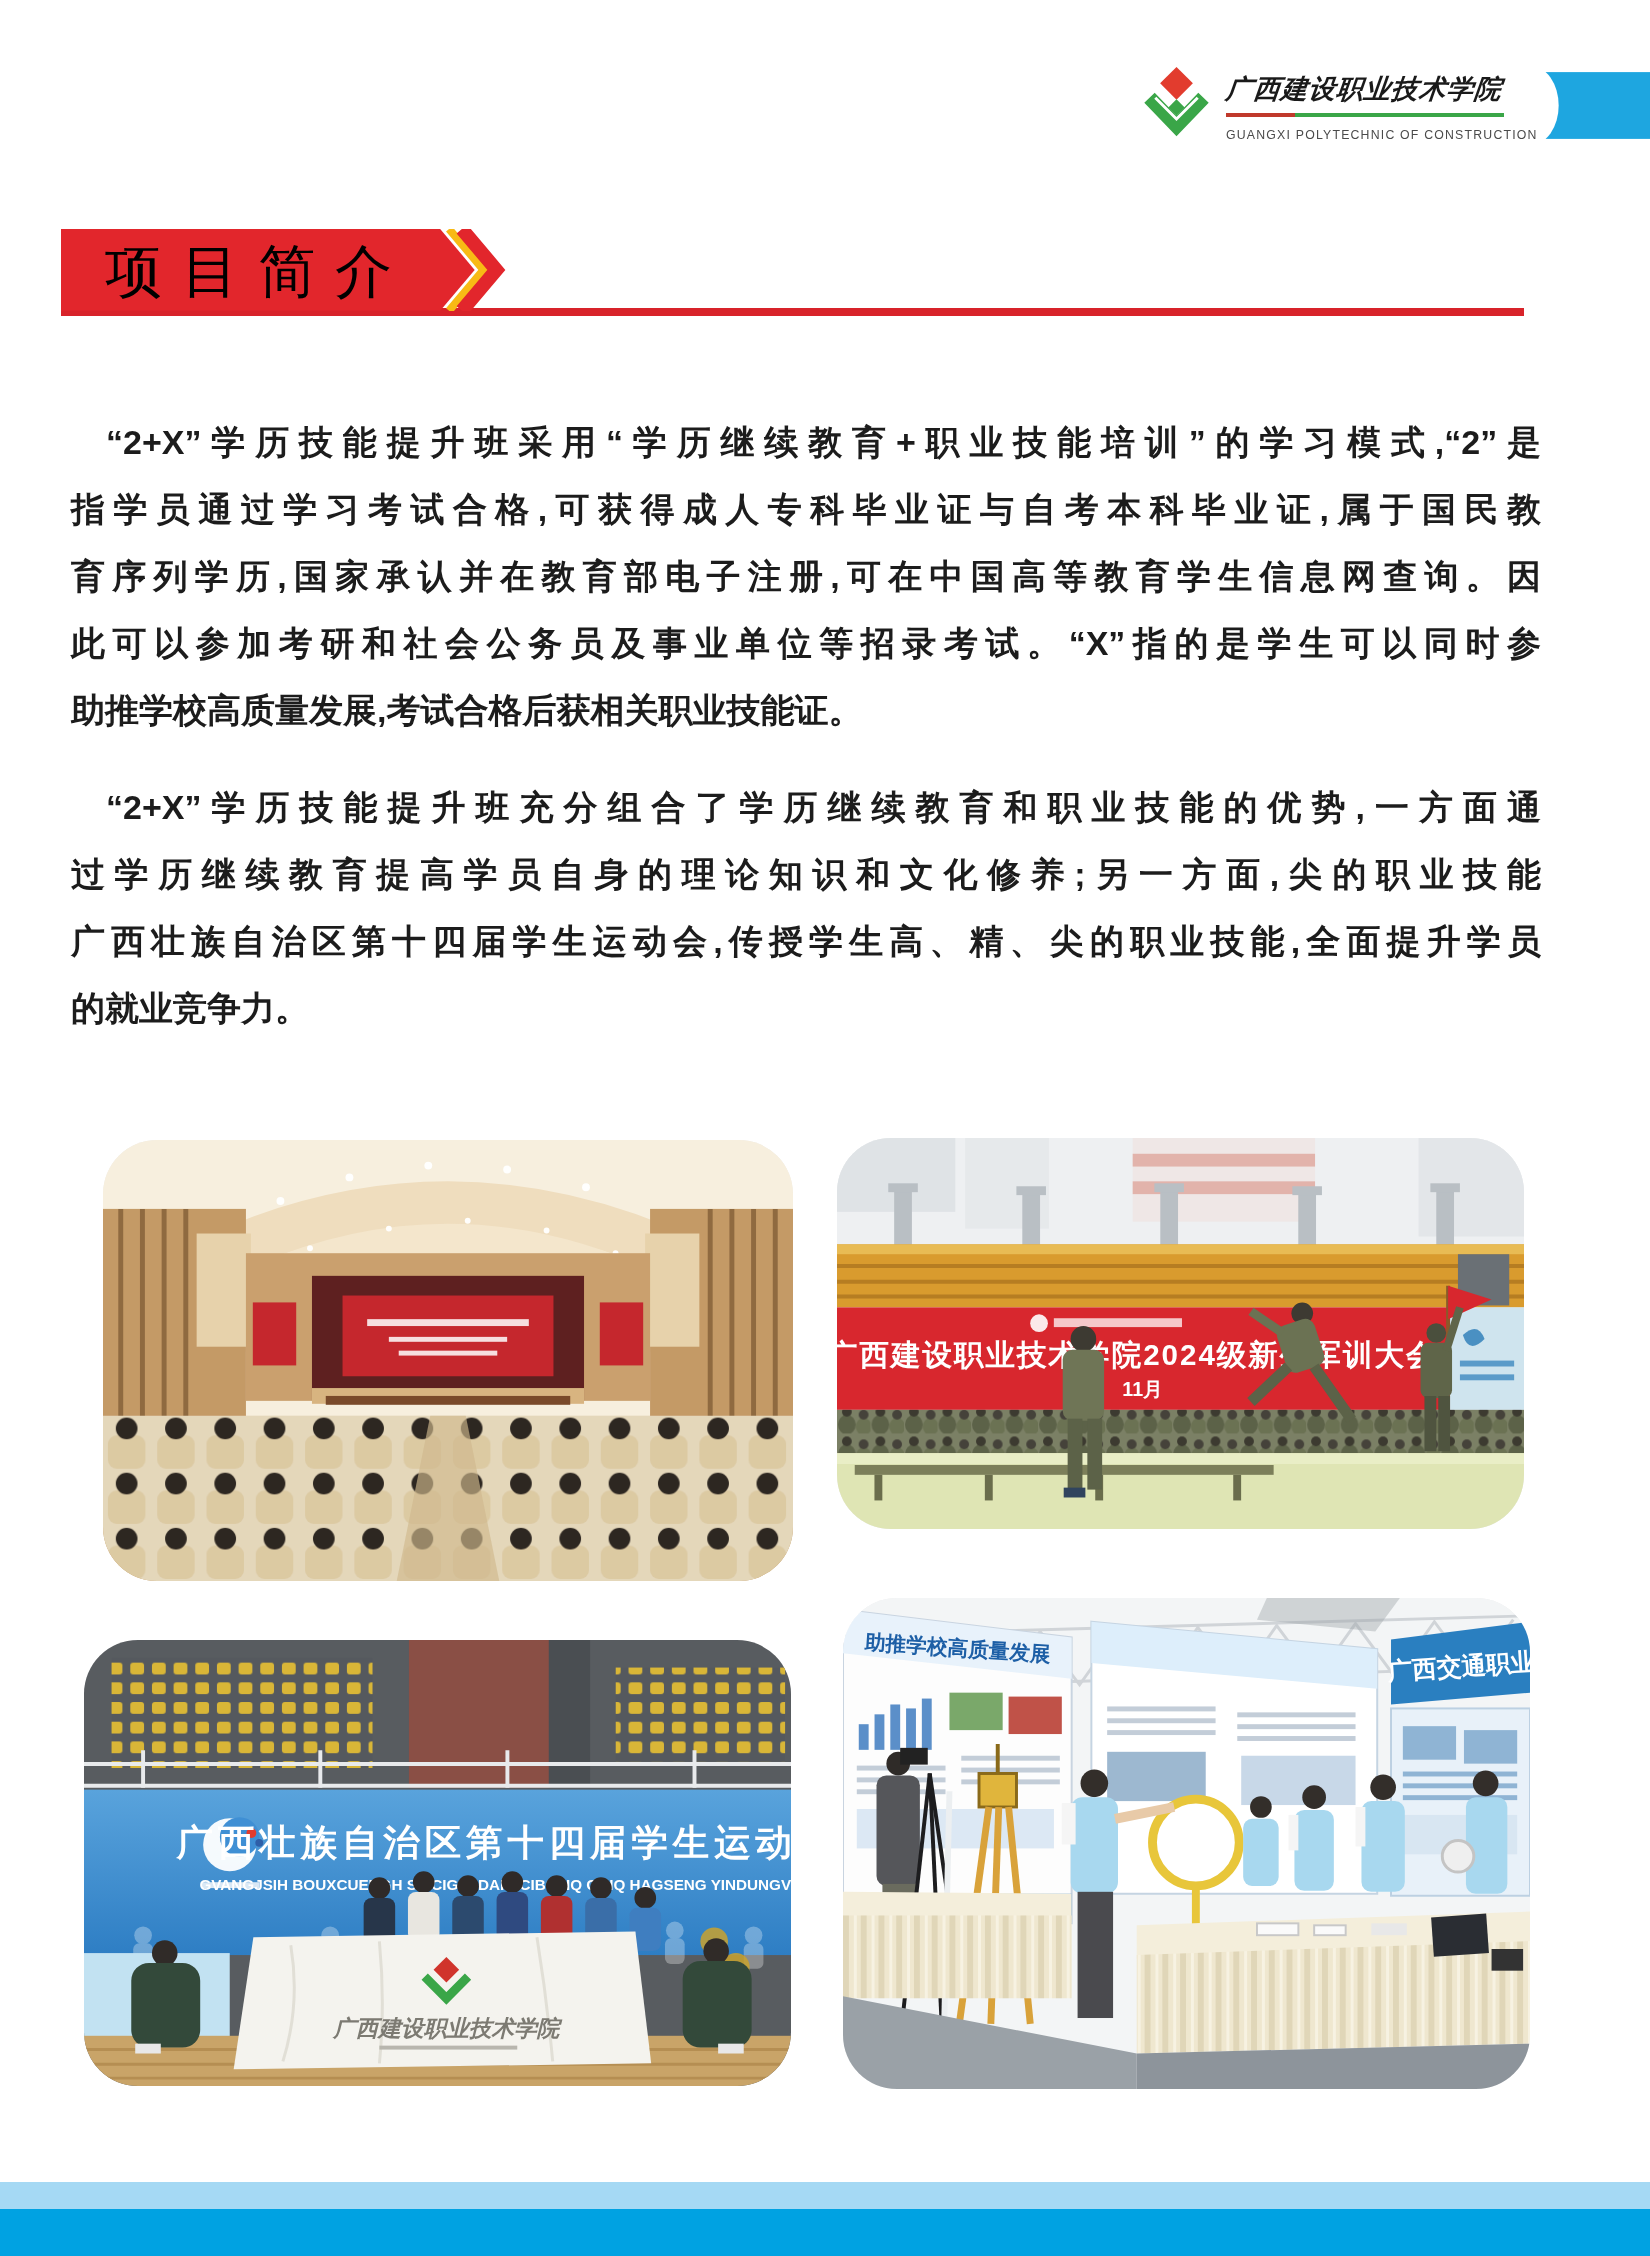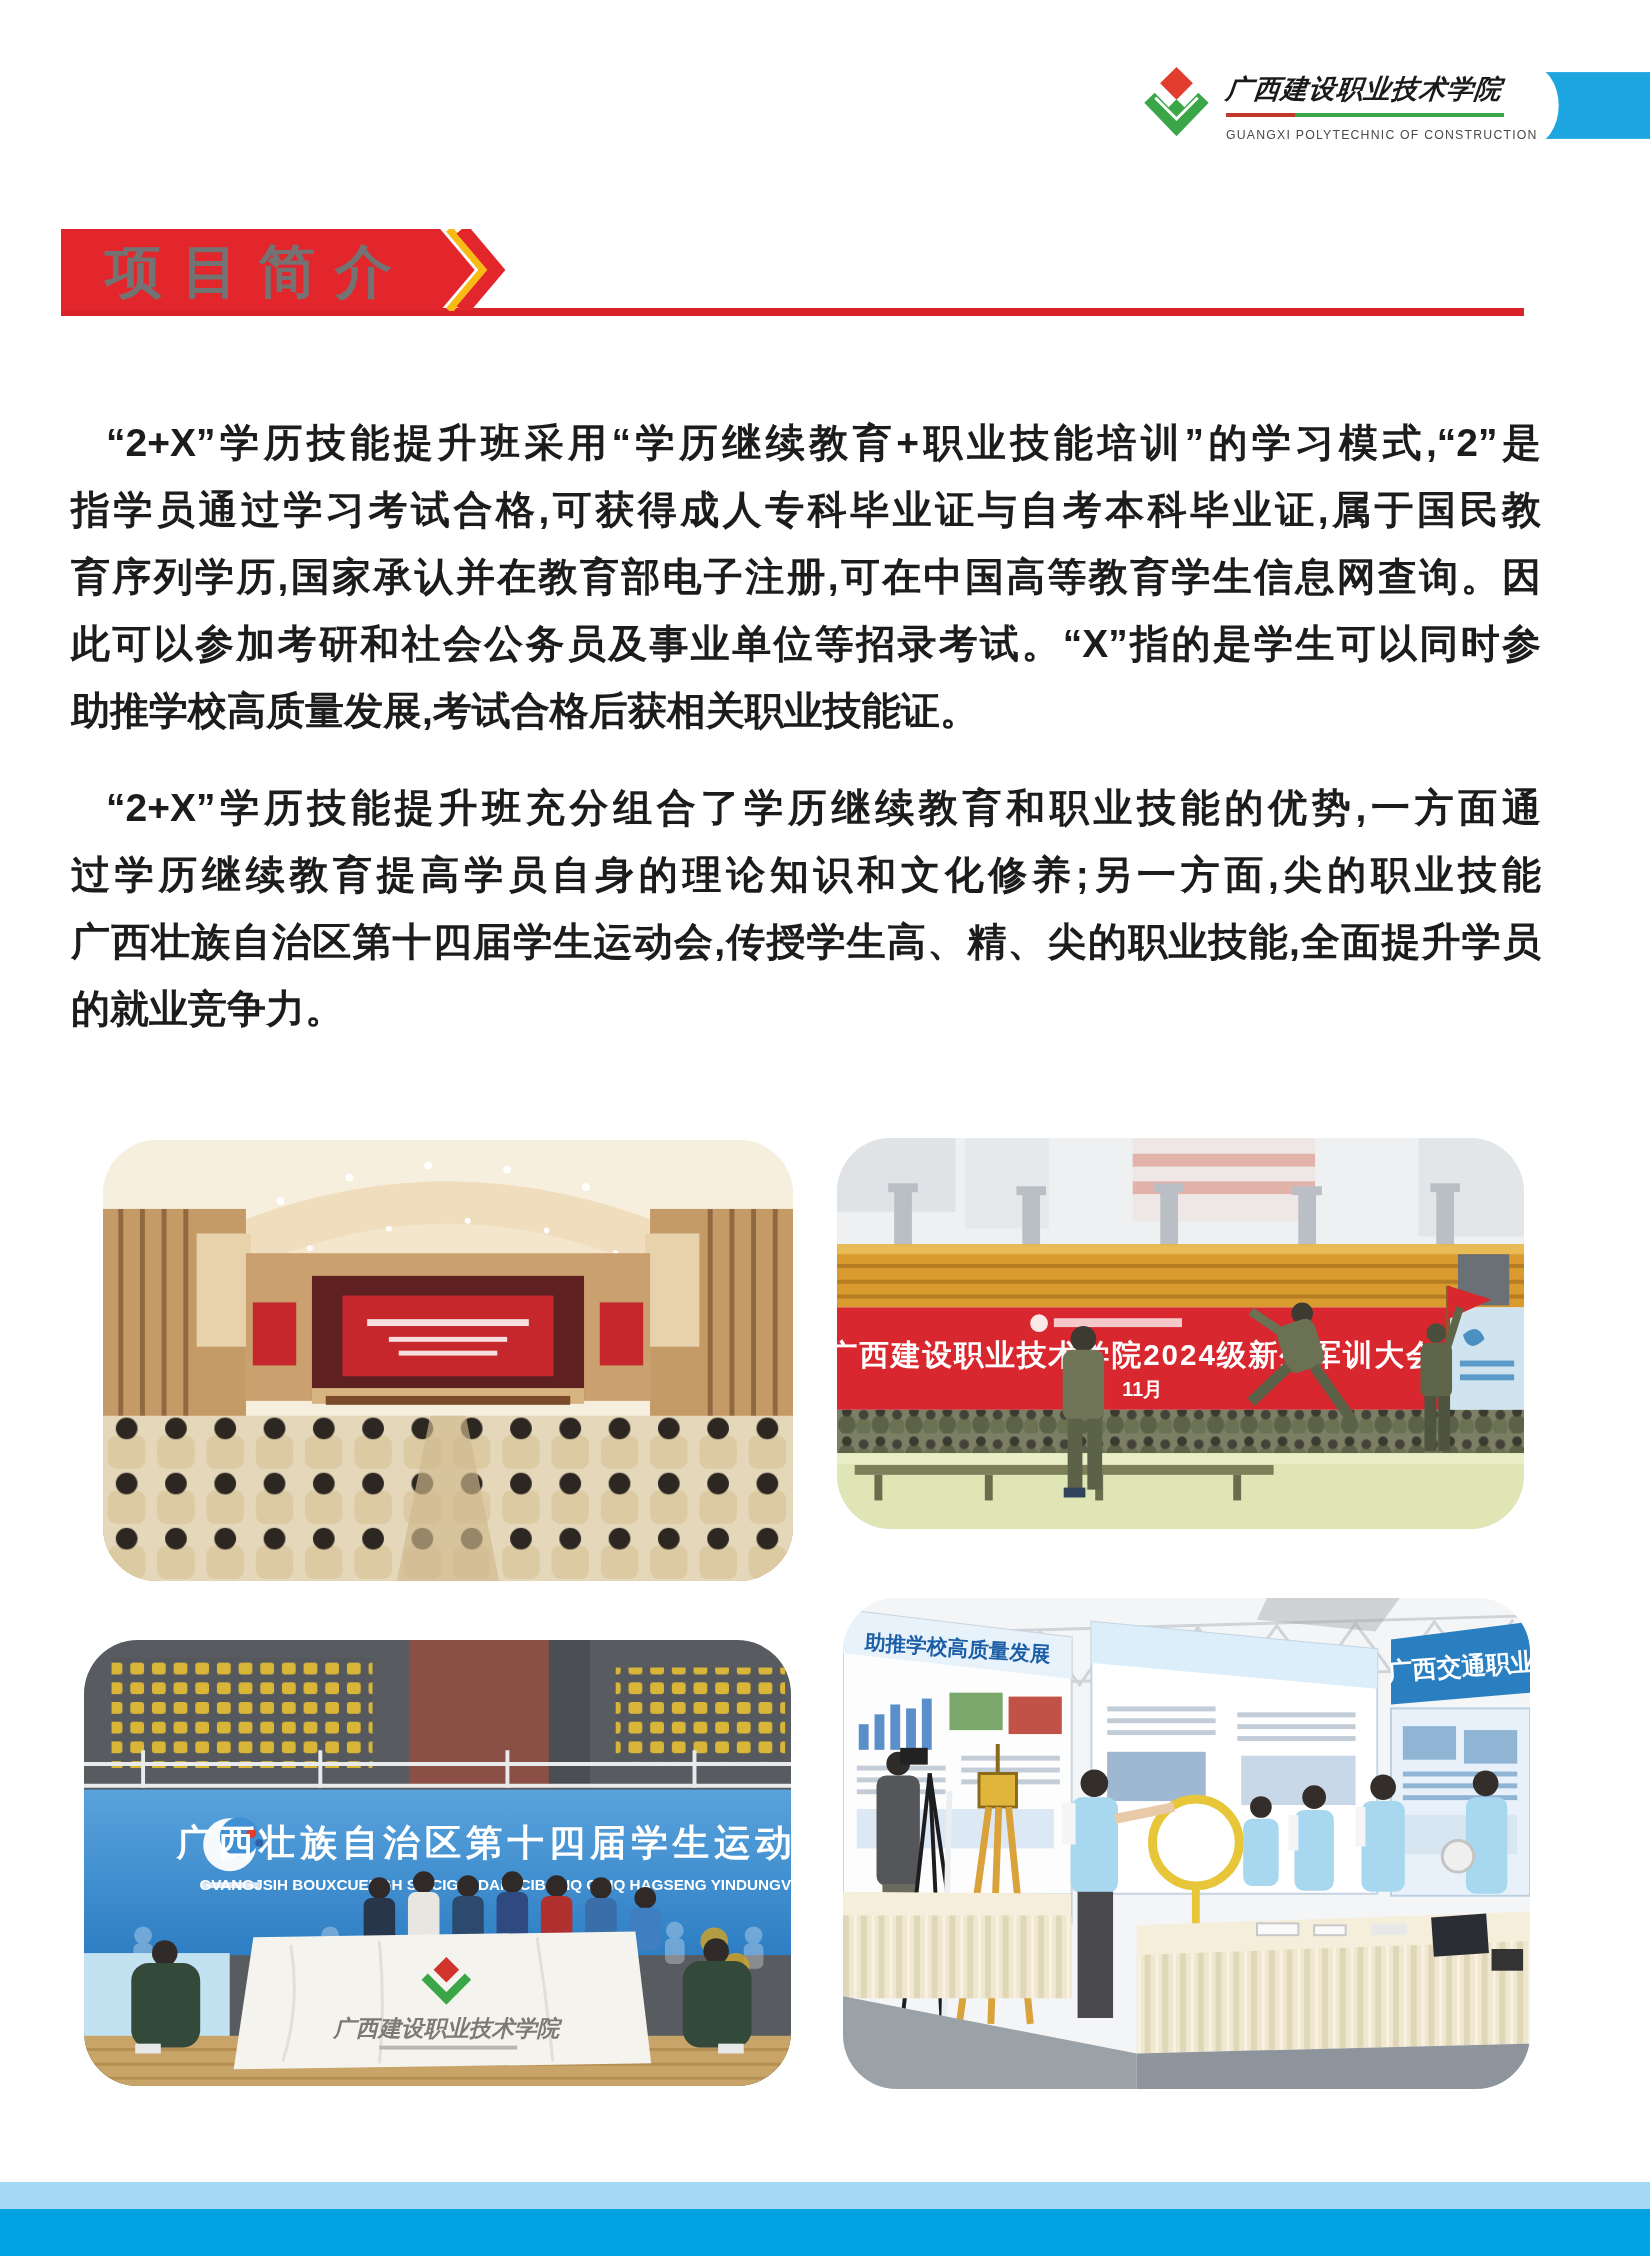--- a/index.html
+++ b/index.html
@@ -14,26 +14,26 @@
            letter-spacing:1px;white-space:nowrap;transform:skewX(-6deg);}
   .logo-rule{position:relative;margin-top:5.9px;height:3.9px;width:278px;}
   .logo-rule .seg-red{position:absolute;left:0;top:0;width:69px;height:3.9px;background:#c0392b;}
   .logo-rule .seg-green{position:absolute;left:69px;top:0;width:209px;height:3.9px;background:#3aa648;}
   .logo-en{margin-top:11px;font-size:12.3px;letter-spacing:1.2px;color:#4a4a4a;white-space:nowrap;}
   .corner-flag{position:absolute;right:0;top:72px;width:110px;height:67px;}
 
   
   .banner{position:absolute;left:61px;top:229px;width:463px;height:82px;}
   .banner-title{position:absolute;left:44px;top:0;height:82px;line-height:85px;
-                font-size:57px;font-weight:700;color:#737373;letter-spacing:19.7px;white-space:nowrap;}
+                font-size:57px;font-weight:400;color:#000000;letter-spacing:19.7px;white-space:nowrap;}
   .rule-red{position:absolute;left:61px;top:308px;width:1463px;height:7.9px;background:#d8232a;}
 
   
   .intro{position:absolute;left:71px;top:409px;width:1470px;color:#1c1c1c;font-weight:600;}
-  .bline{height:67px;line-height:67px;font-size:39px;white-space:nowrap;
+  .bline{height:67px;line-height:67px;font-size:34px;white-space:nowrap;
          text-align:justify;text-align-last:justify;}
   .bline.last{text-align-last:left;}
   .bline.first{text-indent:35px;}
   .pgap{height:29.6px;}
 
   
   .photo{position:absolute;border-radius:54px;overflow:hidden;background:#eee;}
   .photo svg{display:block;width:100%;height:100%;}
   #photo-auditorium{left:103px;top:1140px;width:690px;height:441px;}
   #photo-military{left:837px;top:1138px;width:687px;height:391px;}

